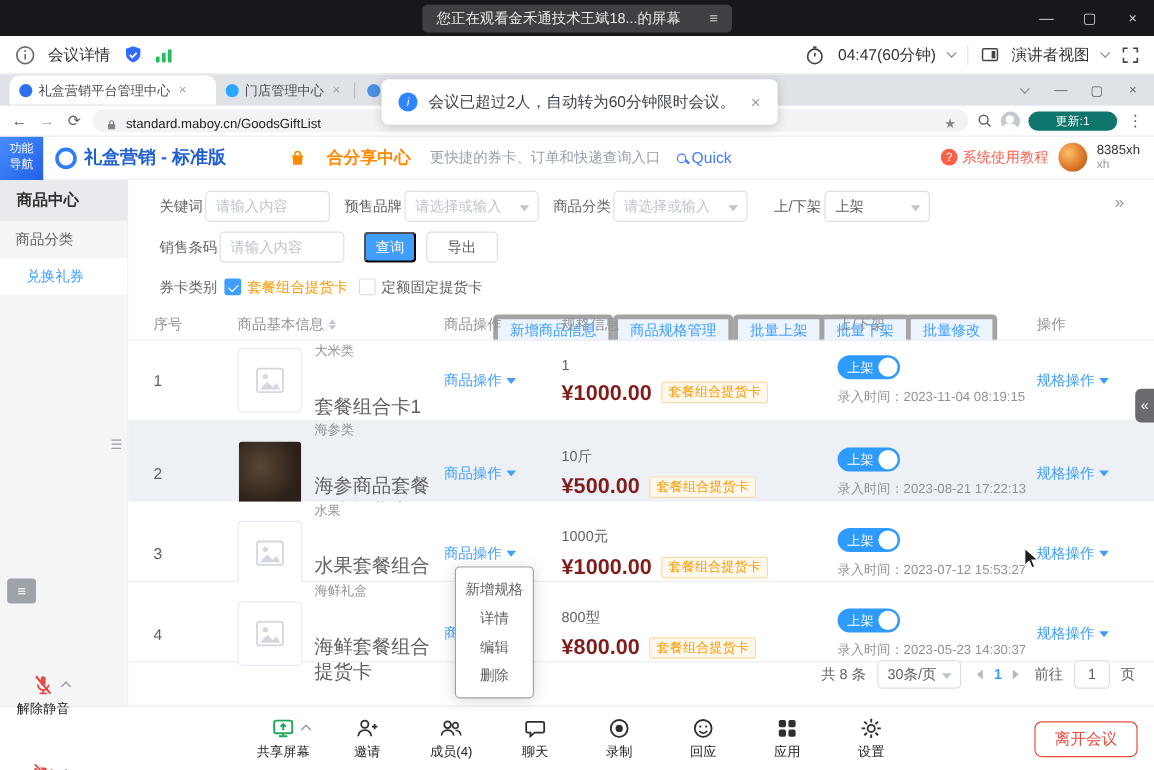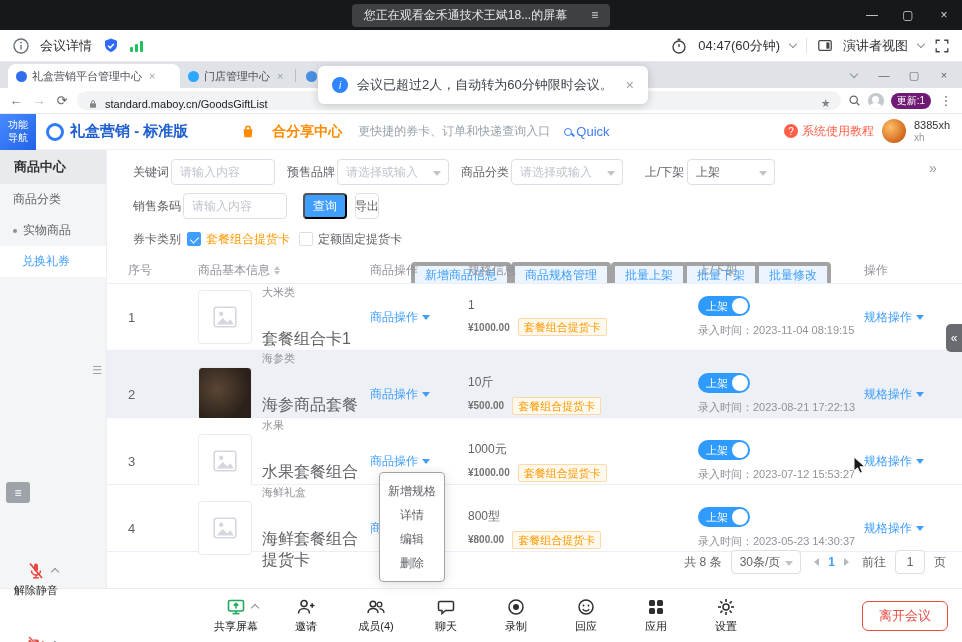--- a/index.html
+++ b/index.html
@@ -18,37 +18,37 @@
   .meetbar { height:32px; background:#fff; border-bottom:1px solid #e8e8e8; display:flex; align-items:center; justify-content:space-between; padding:0 12px; }
   .mb-left, .mb-right { display:flex; align-items:center; gap:10px; }
   .mb-text { font-size:13px; color:#333; }
   .sig { display:flex; align-items:flex-end; gap:2px; height:12px; }
   .sig span { width:3px; background:#21c05c; border-radius:1px; }
   .divider-v { width:1px; height:16px; background:#e3e3e3; }
   .chev-dn { width:6px; height:6px; border-right:1.5px solid #8a8f99; border-bottom:1.5px solid #8a8f99; transform:rotate(45deg); margin-top:-3px; }
   .chev-up { width:6px; height:6px; border-left:1.5px solid #8a8f99; border-top:1.5px solid #8a8f99; transform:rotate(45deg); margin-top:3px; }
 
   
-  .tabstrip { height:26px; background:#dfe2e7; display:flex; align-items:flex-end; padding-left:8px; position:relative; }
+  .tabstrip { height:26px; background:#dfe2e7; display:flex; align-items:center; padding-left:8px; position:relative; }
   .tab { height:24px; display:flex; align-items:center; gap:5px; padding:0 8px; font-size:11px; color:#4a4d52; }
   .tab.active { background:#fff; border-radius:8px 8px 0 0; width:172px; }
   .fav { width:11px; height:11px; border-radius:50%; flex-shrink:0; }
   .tab-label { white-space:nowrap; overflow:hidden; text-overflow:ellipsis; max-width:118px; }
   .tab-close { color:#9aa0a6; font-size:11px; padding:0 2px; }
   .tab-div { width:1px; height:13px; background:#b9bdc3; margin:0 2px; align-self:center; }
   .tabstrip-controls { position:absolute; right:4px; top:0; height:26px; display:flex; align-items:center; gap:2px; }
   .tsc-btn { width:28px; height:24px; display:flex; align-items:center; justify-content:center; color:#5f6368; font-size:11px; }
 
   .addressbar { height:26px; background:#fff; border-bottom:1px solid #e7e9ec; display:flex; align-items:center; padding:0 8px; gap:7px; }
   .nav-ic { color:#5f6368; font-size:13px; width:16px; text-align:center; }
   .nav-ic.dim { color:#b0b4ba; }
   .url-box { flex:1; height:19px; background:#f1f3f4; border-radius:10px; display:flex; align-items:flex-end; padding:0 10px; gap:6px; font-size:11px; color:#202124; }
   .url-box .spacer { flex:1; }
   .star { color:#80868b; font-size:11px; }
-  .update-pill { background:#701a75; color:#fff; font-size:10px; border-radius:9px; padding:1px 6px; white-space:nowrap; }
+  .update-pill { background:#0f766e; color:#fff; font-size:10px; border-radius:9px; padding:1px 23px; white-space:nowrap; }
   .avatar-sm { width:16px; height:16px; border-radius:50%; background:#c4c9d0; position:relative; overflow:hidden; }
   .avatar-sm::before { content:""; position:absolute; left:4.5px; top:3px; width:7px; height:7px; border-radius:50%; background:#fff; }
   .avatar-sm::after { content:""; position:absolute; left:1.5px; top:10px; width:13px; height:8px; border-radius:50%; background:#fff; }
 
   
   .pageheader { height:36px; background:#fff; border-bottom:1px solid #eef0f2; display:flex; align-items:center; position:relative; }
   .nav-square { width:36px; height:36px; background:linear-gradient(135deg,#4a8cff,#2161e8); color:#fff; font-size:10px; line-height:1.25; display:flex; flex-direction:column; align-items:center; justify-content:center; flex-shrink:0; }
   .logo { display:flex; align-items:center; gap:6px; margin-left:10px; color:#1f5fd0; font-weight:bold; font-size:15px; white-space:nowrap; }
   .logo-ic { width:18px; height:18px; border:3px solid #2f7cf6; border-radius:50%; }
   .share-group { display:flex; align-items:center; gap:16px; margin-left:52px; white-space:nowrap; }
@@ -104,21 +104,21 @@
   .cell-no { font-size:13px; }
   .cell-info { display:flex; align-items:center; gap:10px; }
   .pimg { width:54px; height:54px; border:1px solid #e8ebef; border-radius:4px; background:#fff; display:flex; align-items:center; justify-content:center; flex-shrink:0; }
   .pimg.dark { background:radial-gradient(circle at 35% 40%, #5a4634, #2b211a 70%); }
   .p-cat { font-size:11px; color:#909399; margin-bottom:4px; }
   .p-name { font-size:16px; color:#606266;margin-top:29px; }
   .blink { color:#409eff; font-size:12px; display:inline-flex; align-items:center; gap:4px; white-space:nowrap; }
   .blink .bcaret { width:0; height:0; border:4px solid transparent; border-top:5px solid #409eff; margin-top:5px; }
   .spec-l1 { margin-bottom:6px; }
   .spec-l2 { display:flex; align-items:center; }
-  .price { font-weight:bold; color:#737373; font-size:10px; }
+  .price { font-weight:bold; color:#7f1d1d; font-size:18px; }
   .tagbadge { display:inline-block; border:1px solid #ffd9a8; background:#fff8ec; color:#ff9900; font-size:11px; padding:0 5px; line-height:16px; border-radius:2px; margin-left:8px; white-space:nowrap; }
   .cell-shelf { display:flex; flex-direction:column; gap:7px; align-items:flex-start; }
   .switch { width:52px; height:20px; border-radius:10px; background:#2f9bff; display:flex; align-items:center; position:relative; color:#fff; font-size:11px; padding-left:8px; }
   .knob { position:absolute; right:2px; top:2px; width:16px; height:16px; background:#fff; border-radius:50%; }
   .time { font-size:11px; color:#909399; white-space:nowrap; }
 
   .op-menu { position:absolute; left:272px; top:322px; width:66px; background:#fff; border:1px solid #a3a3a3; border-radius:4px; box-shadow:0 2px 12px rgba(0,0,0,.14); padding:6px 0; z-index:30; display:flex; flex-direction:column; }
   .op-item { height:24px; display:flex; align-items:center; justify-content:center; font-size:12px; color:#606266; }
 
   .pager { position:absolute; right:16px; top:400px; display:flex; align-items:center; gap:9px; font-size:12px; color:#606266; }
@@ -289,24 +289,20 @@
         <span class="user-name" data-interactable="false">8385xh</span>
         <span class="user-sub" data-interactable="false">xh</span>
       </span>
     </div>
   </div>
 
   <div class="pagebody">
     <aside class="sidebar" data-interactable="false">
       <div class="side-section" data-interactable="true">商品中心</div>
       <div class="side-item" data-interactable="true">商品分类</div>
-      <div class="side-item" data-interactable="true">
-        <span class="dot" data-interactable="false"></span>
-        <span data-interactable="false">实物商品</span>
-      </div>
       <div class="side-item active" data-interactable="true">兑换礼券</div>
       <span class="side-collapse" data-interactable="true">☰</span>
     </aside>
 
     <div class="main" data-interactable="false">
 
       <span class="f-label" style="left:26px;top:9px" data-interactable="false">关键词</span>
       <input class="f-input" style="left: 64px; top: 9px; width: 104px;" data-interactable="true" placeholder="请输入内容">
       <span class="f-label" style="left:180px;top:9px" data-interactable="false">预售品牌</span>
       <div class="f-select" style="left:230px;top:9px;width:112px" data-interactable="true">
@@ -321,21 +317,21 @@
       <span class="f-label" style="left:538px;top:9px" data-interactable="false">上/下架</span>
       <div class="f-select has-value" style="left:580px;top:9px;width:88px" data-interactable="true">
         <span data-interactable="false">上架</span>
         <span class="sel-caret" data-interactable="false"></span>
       </div>
       <span class="collapse-r" data-interactable="true">»</span>
 
       <span class="f-label" style="left:26px;top:43px" data-interactable="false">销售条码</span>
       <input class="f-input" style="left: 76px; top: 43px; width: 104px;" data-interactable="true" placeholder="请输入内容">
       <button class="btn btn-primary" style="left:196px;top:43px;width:44px" data-interactable="true">查询</button>
-      <button class="btn btn-plain" style="left:248px;top:43px;width:24px" data-interactable="true">导出</button>
+      <button class="btn btn-plain" style="left:248px;top:43px;width:60px" data-interactable="true">导出</button>
 
       <span class="f-label" style="left:26px;top:76px" data-interactable="false">券卡类别</span>
       <span class="checkbox checked" style="left:80px;top:82px" data-interactable="true"></span>
       <span class="cb-label cb-orange" style="left:99px;top:81px" data-interactable="true">套餐组合提货卡</span>
       <span class="checkbox empty" style="left:192px;top:82px" data-interactable="true"></span>
       <span class="cb-label cb-gray" style="left:211px;top:81px" data-interactable="true">定额固定提货卡</span>
       <button class="btn btn-soft" style="left:304px;top:76px" data-interactable="true">新增商品信息</button>
       <button class="btn btn-soft" style="left:404px;top:76px" data-interactable="true">商品规格管理</button>
       <button class="btn btn-soft" style="left:504px;top:76px" data-interactable="true">批量上架</button>
       <button class="btn btn-soft" style="left:576px;top:76px" data-interactable="true">批量下架</button>

